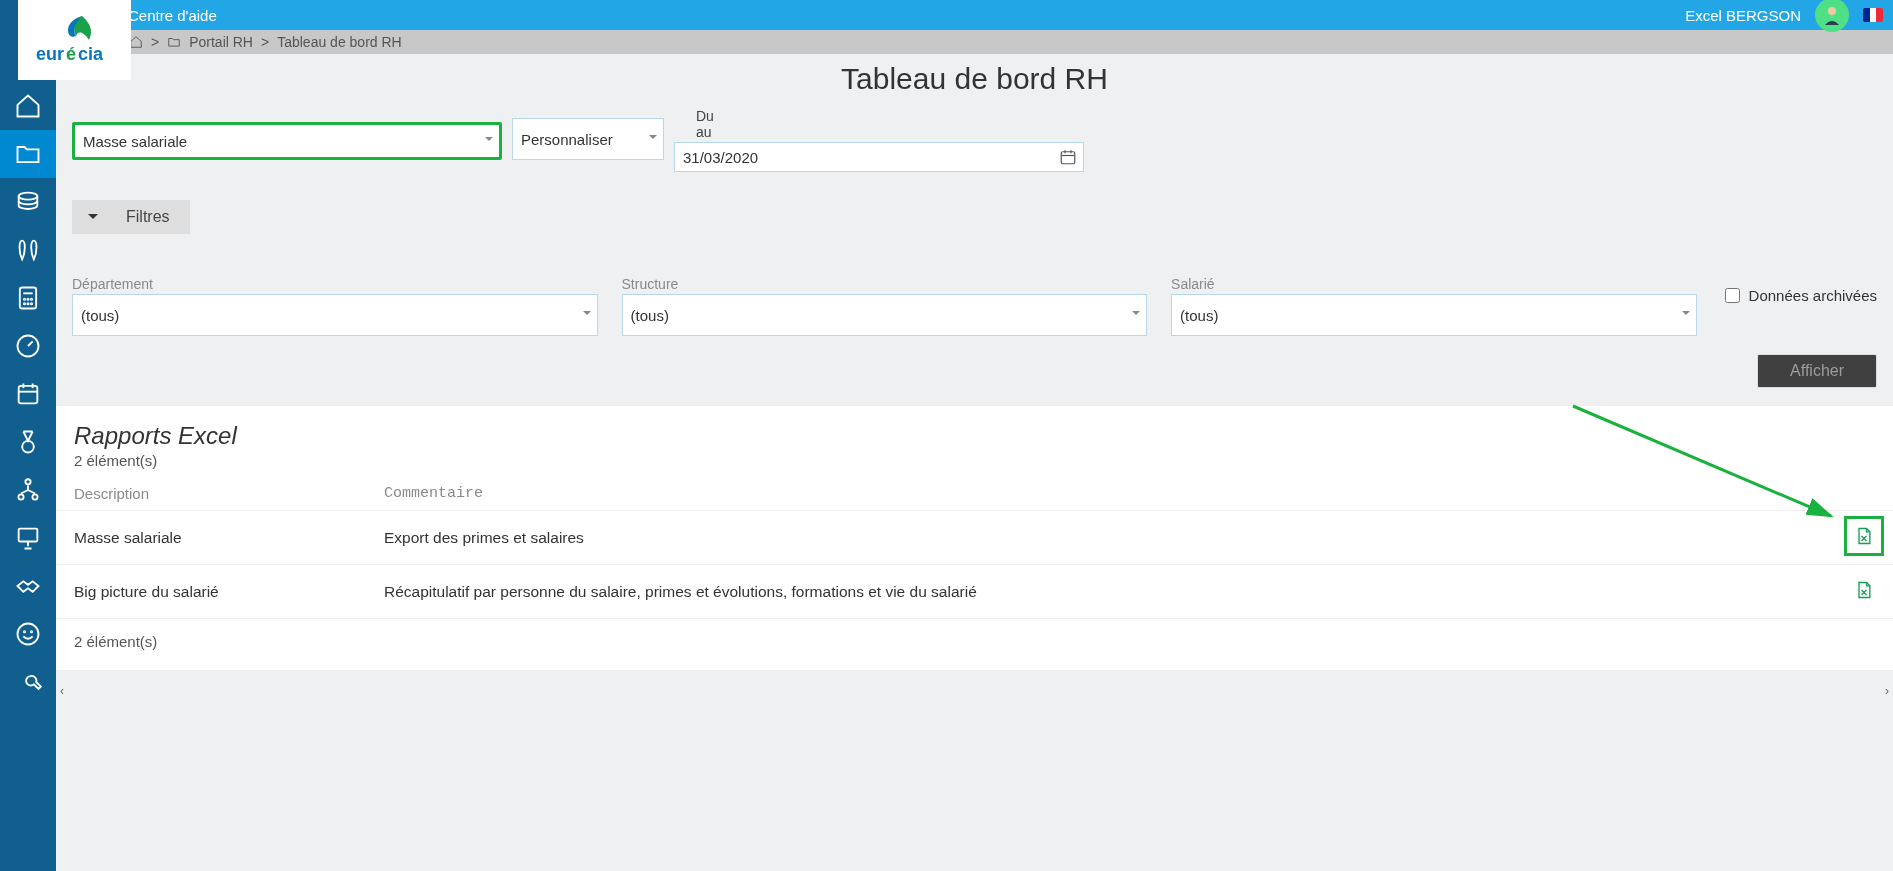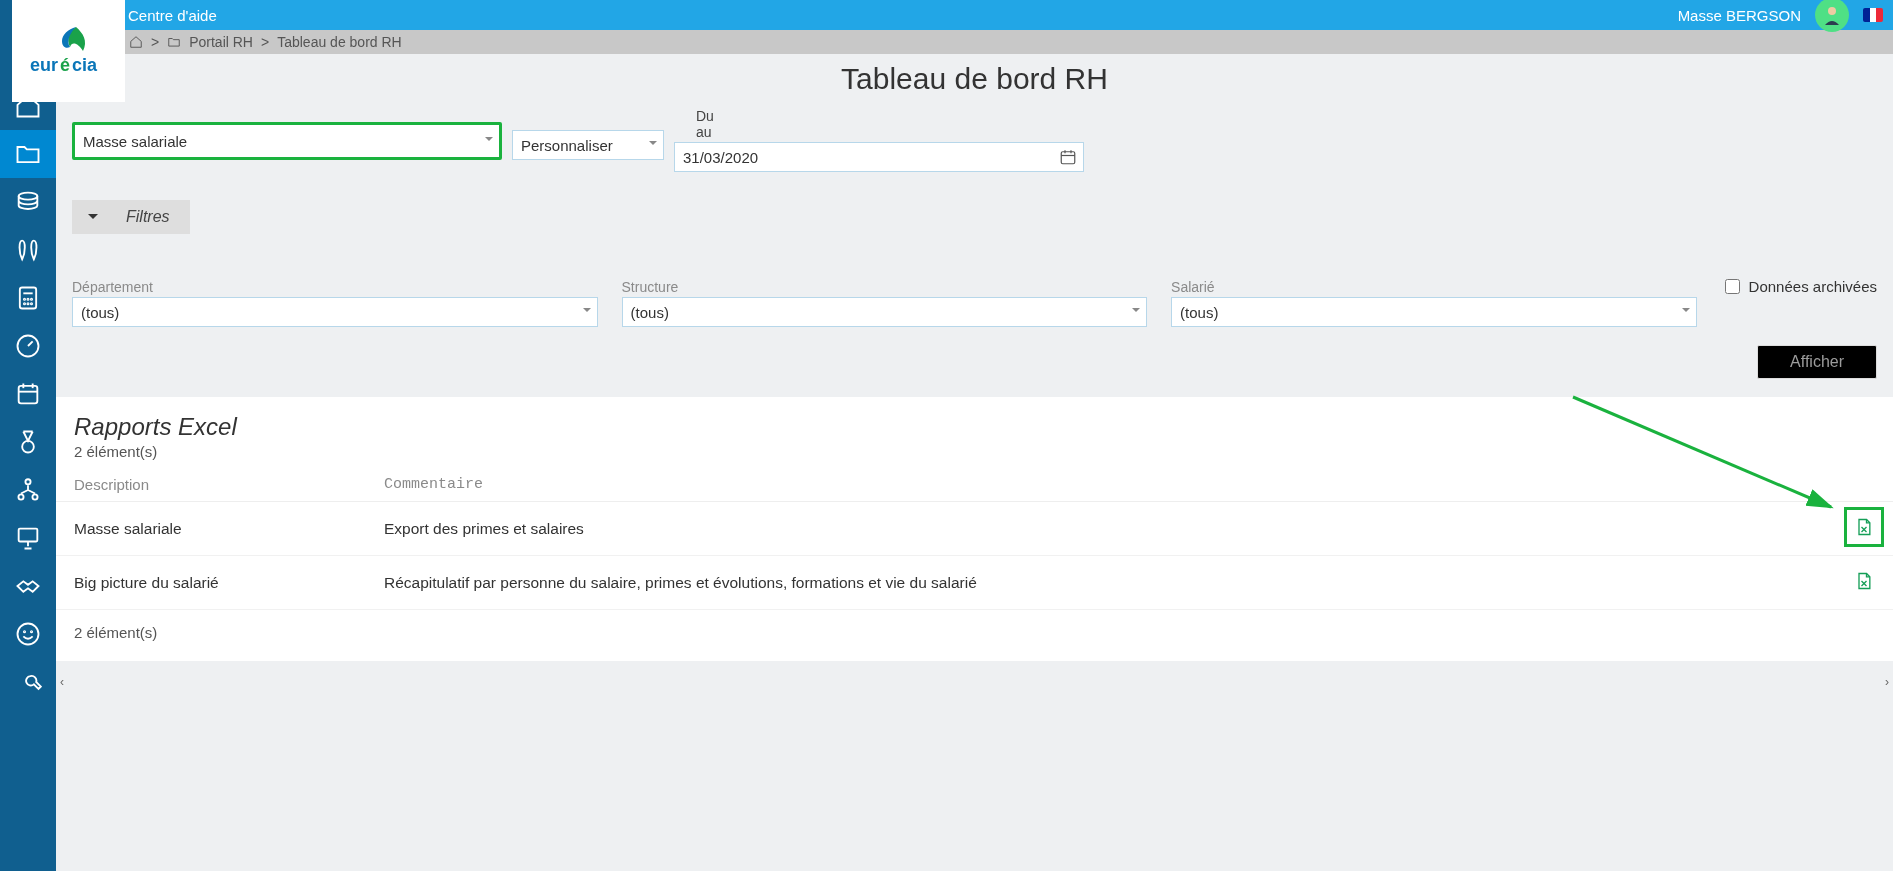--- a/index.html
+++ b/index.html
@@ -18,22 +18,22 @@
   *{box-sizing:border-box;font-family:"Segoe UI",Arial,sans-serif;}
   html,body{margin:0;padding:0;height:100%;}
   body{background:var(--grey-bg);}
 
   
   .sidebar{
     position:fixed;left:0;top:0;bottom:0;width:56px;
     background:var(--blue-dark);display:flex;flex-direction:column;z-index:20;
   }
   .logo-box{
-    width:113px;height:102px;background:#fff;display:flex;align-items:center;justify-content:center;
-    position:absolute;left:12px;top:0;text-align:center;
+    width:113px;height:80px;background:#fff;display:flex;align-items:center;justify-content:center;
+    position:absolute;left:18px;top:0;text-align:center;
   }
   .sidebar .spacer{height:82px;}
   .sb-item{
     width:56px;height:48px;display:flex;align-items:center;justify-content:center;
     color:#fff;cursor:pointer;
   }
   .sb-item.selected{background:var(--blue);}
   .sb-item svg{width:28px;height:28px;stroke:#fff;fill:none;stroke-width:1.6;}
 
   
@@ -61,51 +61,51 @@
     font-size:30px;color:#333;font-weight:400;text-align:center;margin:8px 0 12px 0;
   }
 
   .controls{
     padding:0 16px;
   }
   .ctrl-row{display:flex;align-items:flex-end;gap:10px;}
   .ctrl-col{display:flex;flex-direction:column;gap:2px;}
   .ctrl-col .lbl{font-size:14px;color:#444;margin-left:22px;}
   .dd{
-    background:#fff;border:1px solid var(--border);height:30px;
+    background:#fff;border:1px solid var(--border);height:42px;
     display:flex;align-items:center;padding:0 22px 0 8px;font-size:15px;color:#333;
     position:relative;cursor:pointer;
   }
   .dd .caret{position:absolute;right:6px;top:50%;transform:translateY(-50%);border:4px solid transparent;border-top-color:#888;}
   .dd.green-box{border:3px solid var(--green-box);border-radius:2px;}
 
   .date-inp{
     background:#fff;border:1px solid var(--border);height:30px;width:410px;
     display:flex;align-items:center;justify-content:space-between;padding:0 6px 0 8px;font-size:15px;color:#333;
   }
   .cal-icon{width:18px;height:18px;}
 
   .filters-toggle{
     margin:28px 0 10px 0;display:inline-flex;align-items:center;gap:28px;
-    background:#dedede;padding:8px 20px 8px 16px;cursor:pointer;font-style:italic;
+    background:#dedede;padding:8px 20px 8px 16px;cursor:pointer;
   }
   .filters-toggle .tri{border:5px solid transparent;border-top-color:#333;margin-top:4px;}
   .filters-toggle span{font-size:16px;color:#444;}
 
   .filters-grid{display:flex;gap:24px;align-items:flex-end;margin-top:32px;}
   .filters-grid .fcol{flex:1;min-width:0;}
   .filters-grid .fcol .lbl{font-size:14px;color:var(--grey-light-text);margin-bottom:2px;}
   .chk{display:flex;align-items:center;gap:6px;font-size:15px;color:#333;white-space:nowrap;min-width:150px;padding-bottom:30px;}
   .chk input{width:15px;height:15px;}
 
   .afficher{
     margin:18px 0;display:flex;justify-content:flex-end;
   }
   .btn-afficher{
-    background:#000000;color:#9c9c9c;border:1px solid #ddd;padding:7px 32px;font-size:16px;border-radius:2px;
+    background:#404040;color:#9c9c9c;border:1px solid #ddd;padding:7px 32px;font-size:16px;border-radius:2px;
   }
 
   
   .card{
     background:#fff;margin:0 0 12px 0;padding:10px 0 6px 0;position:relative;
   }
   .card h2{font-size:24px;font-weight:400;color:#333;margin:6px 18px 2px 18px;font-style:italic;}
   .card .count{font-size:15px;color:#555;margin:2px 18px 8px 18px;}
   .thead{display:flex;color:var(--grey-light-text);font-size:15px;padding:8px 18px;border-bottom:1px solid #eee;}
   .thead .cA{width:310px;}
@@ -227,21 +227,21 @@
   <div class="sb-item">
       <svg viewBox="0 0 24 24">
         <path d="M14 7 a4 4 0 1 0 3 7 l4 4 l2 -2 l-4 -4 a4 4 0 0 0 -5 -5 Z"></path>
       </svg>
     </div>
 </nav>
 
 <div class="topbar">
   <span>Centre d'aide</span>
   <div class="right">
-    <span>Masse  BERGSON</span>
+    <span>Excel  BERGSON</span>
     <div class="avatar">
       <svg width="24" height="24" viewBox="0 0 24 24">
           <circle cx="12" cy="8" r="4" fill="#eecba3"></circle>
           <path d="M5 22 q7 -8 14 0" fill="#2c3e50"></path>
         </svg>
     </div>
     <div class="flag"></div>
   </div>
 </div>
 

